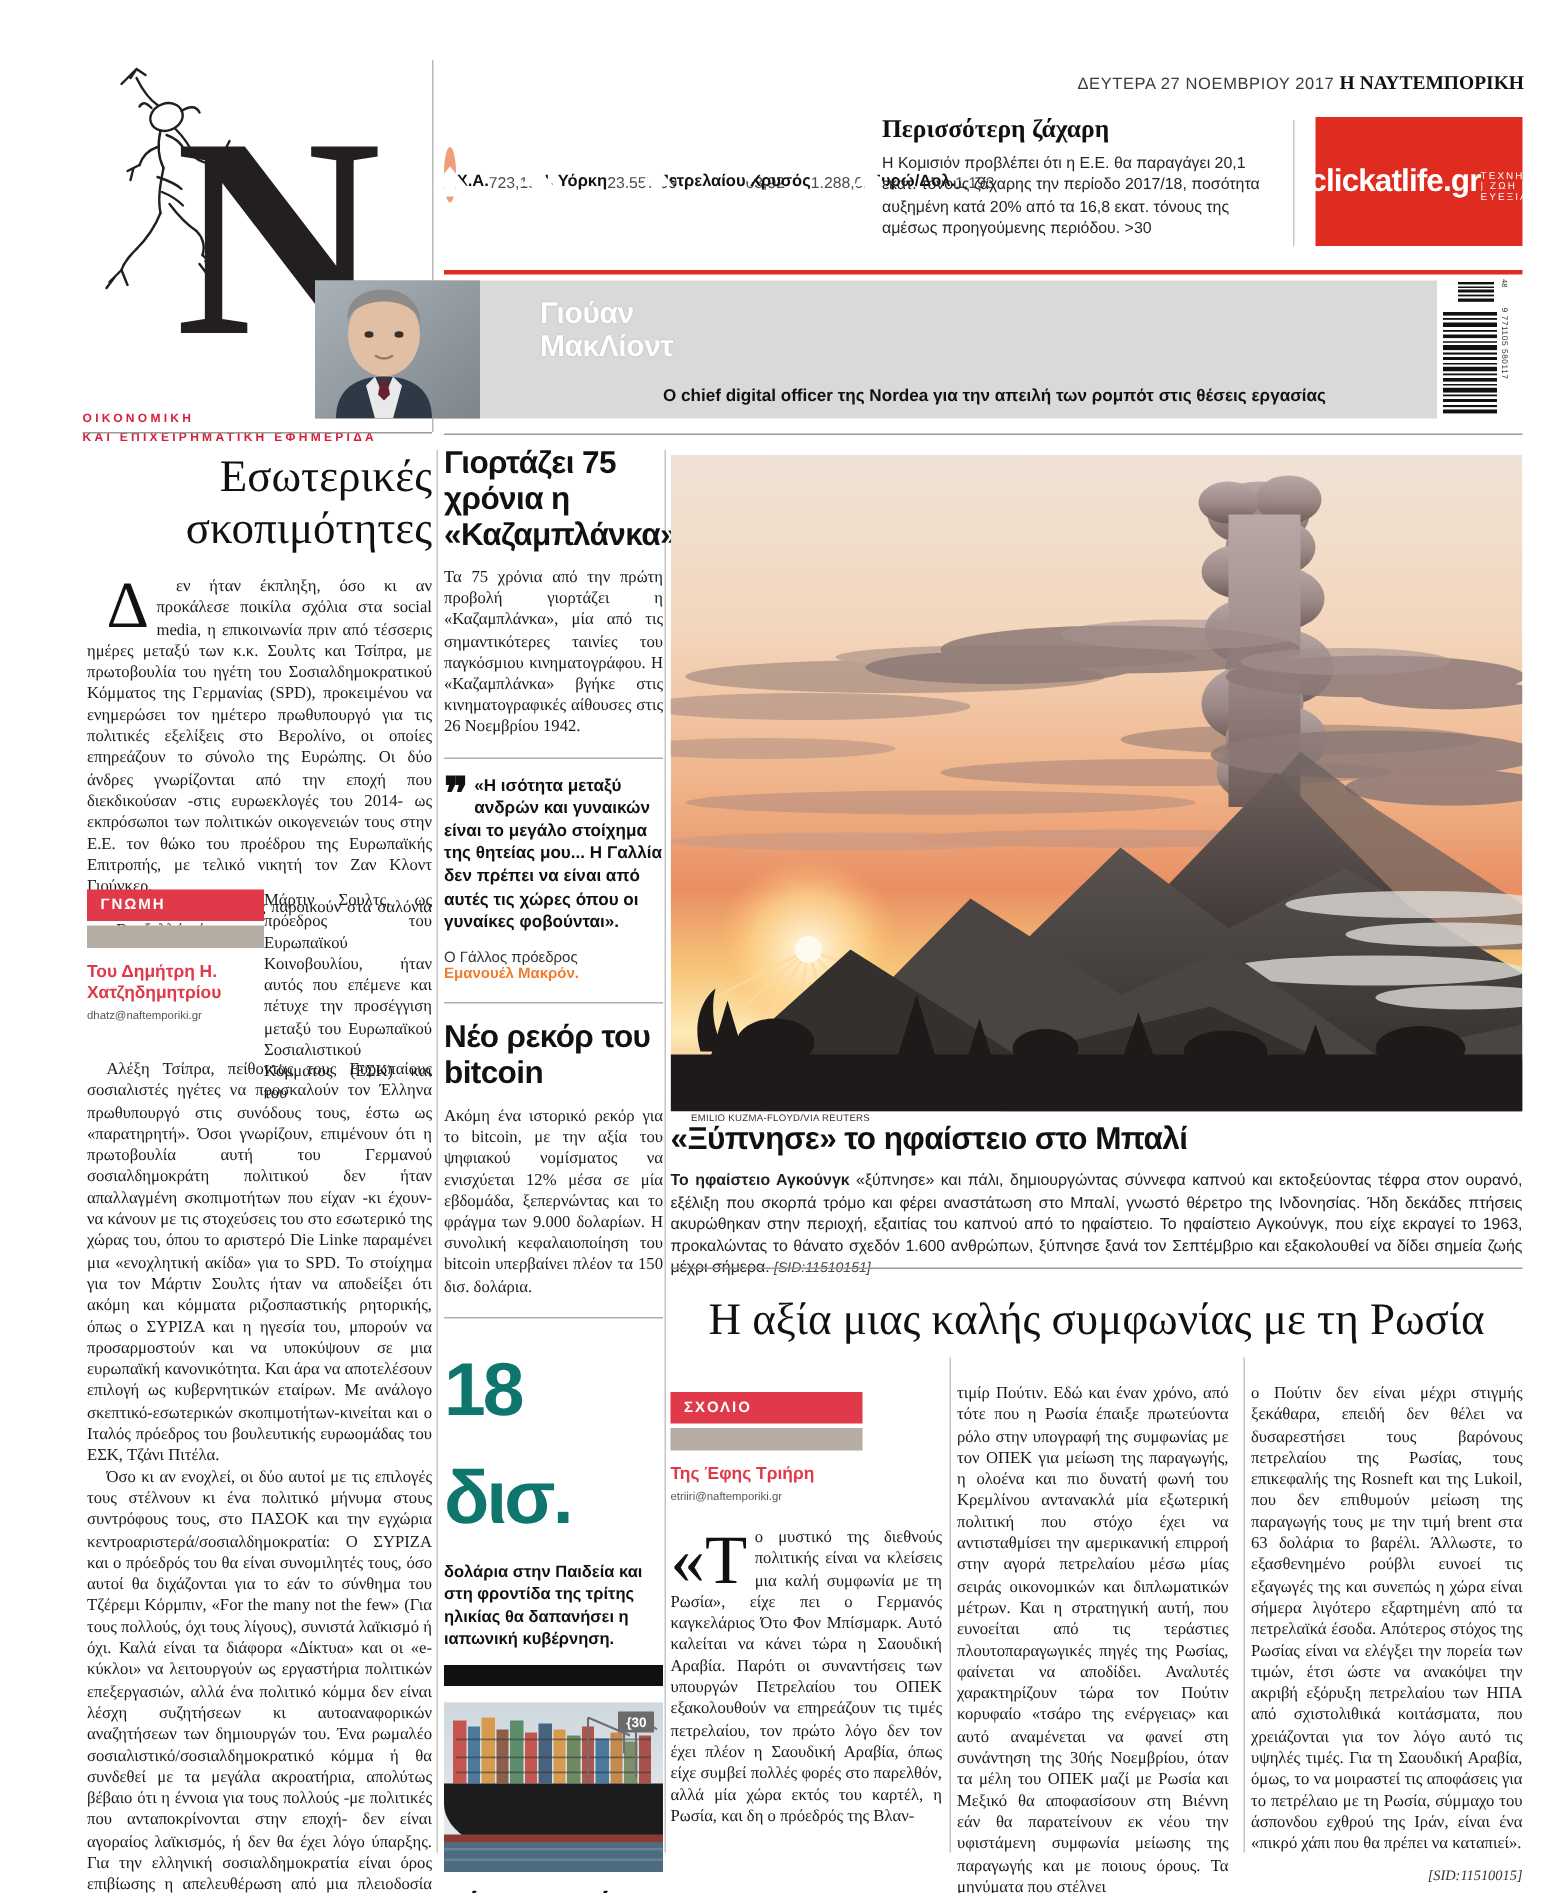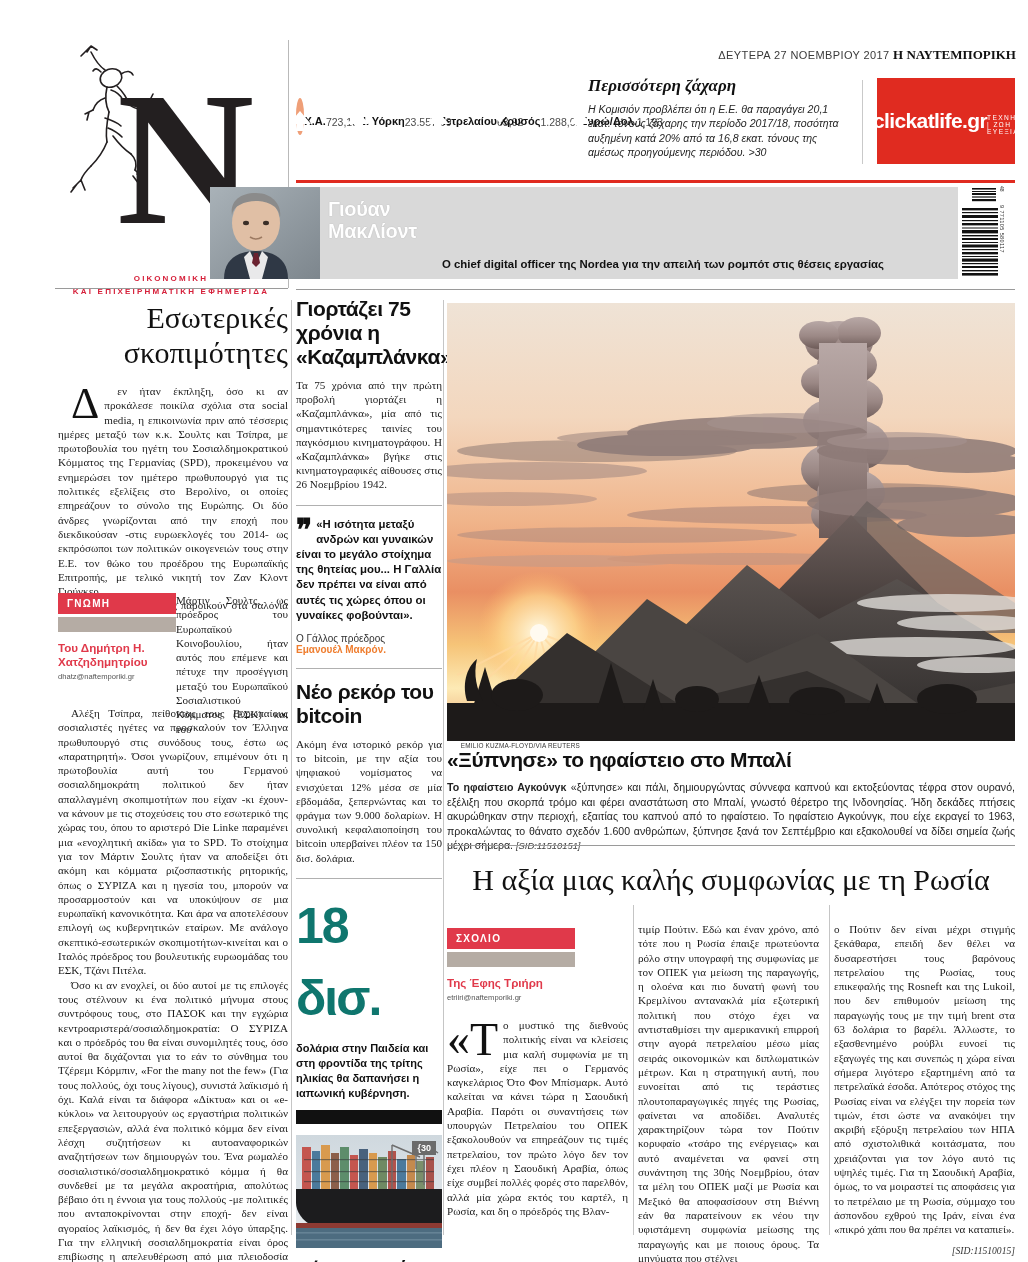--- a/index.html
+++ b/index.html
@@ -16,21 +16,21 @@
   .masthead { position:absolute; left:55px; top:36px; width:232px; height:252px; }
   .herm-wrap { position:absolute; left:0; top:0; width:232px; height:210px; }
   .big-N {
     position:absolute; left:62px; top:38px;
     font-family:"Liberation Serif", serif;
     font-size:190px; line-height:170px; font-weight:700; color:#231f20;
     letter-spacing:-2px;
   }
   .herm-svg { position:absolute; left:6px; top:2px; }
   .mast-sub1, .mast-sub2 {
-    position:absolute; width:232px; text-align:center;
+    position:absolute; width:232px; text-align:left;
     color:#d6203a; font-weight:700; letter-spacing:2.2px;
   }
   .mast-sub1 { top:238px; font-size:8px; }
   .mast-sub2 { top:251px; font-size:8px; }
   .mast-rule { position:absolute; left:55px; top:288px; width:233px; height:1px; background:#9a9a9a; }
 
   
   .vrule-mast { position:absolute; left:288px; top:40px; width:1px; height:248px; background:#b9b9b9; }
 
   
@@ -58,37 +58,37 @@
     width:7px; height:9px; background:#fff;
   }
   .tick-ico.down .arrow-up {
     transform:translate(-50%,-54%) rotate(180deg);
   }
   .tick-ico.down .arrow-stem { top:4px; bottom:auto; }
   .tick-name { font-size:11px; font-weight:700; color:#111; white-space:nowrap; }
   .tick-val { font-size:10.5px; color:#4c4c4c; margin-top:2px; white-space:nowrap; }
 
   
-  .sugar { position:absolute; left:588px; top:76px; width:258px;font-style:italic; }
+  .sugar { position:absolute; left:588px; top:76px; width:258px; }
   .sugar h3 { font-family:"Liberation Serif", serif; font-size:17px; color:#111; margin-bottom:6px; }
   .sugar p { font-size:10.6px; line-height:14.4px; color:#262626; }
 
   .vrule-sugar { position:absolute; left:862px; top:80px; width:1px; height:84px; background:#c9c9c9; }
 
   
   .cal { position:absolute; left:877px; top:78px; width:138px; height:86px; background:#e02b20; color:#fff;
          display:flex; flex-direction:row; align-items:center; justify-content:center; }
   .cal-title { font-size:21px; font-weight:700; letter-spacing:-.6px; }
   .cal-sub { font-size:6.6px; letter-spacing:1.4px; margin-top:6px; }
 
   
   .red-rule { position:absolute; left:296px; top:180px; width:719px; height:2.5px; background:#e02b20; }
 
   
-  .intv { position:absolute; left:210px; top:187px; width:748px; height:92px; background:#d9d9d9; display:flex; }
+  .intv { position:absolute; left:210px; top:187px; width:748px; height:92px; background:#d9d9d9; display:flex;gap:32px; }
   .intv-photo { width:110px; height:92px; position:relative; overflow:hidden; background:#8a9299; }
   .intv-name { width:122px; padding:11px 0 0 8px; }
   .intv-name span {
     display:block; font-size:20px; font-weight:700; color:#fff; line-height:22px;
     text-shadow:0 0 1px rgba(0,0,0,.25); letter-spacing:-.3px;
   }
   .intv-body { flex:1; padding:13px 12px 0 4px; }
   .intv-quote { font-family:"Liberation Serif", serif; font-size:11.6px; line-height:16px; color:#1b1b1b; }
   .intv-credit {
     position:absolute; left:232px; bottom:9px;

